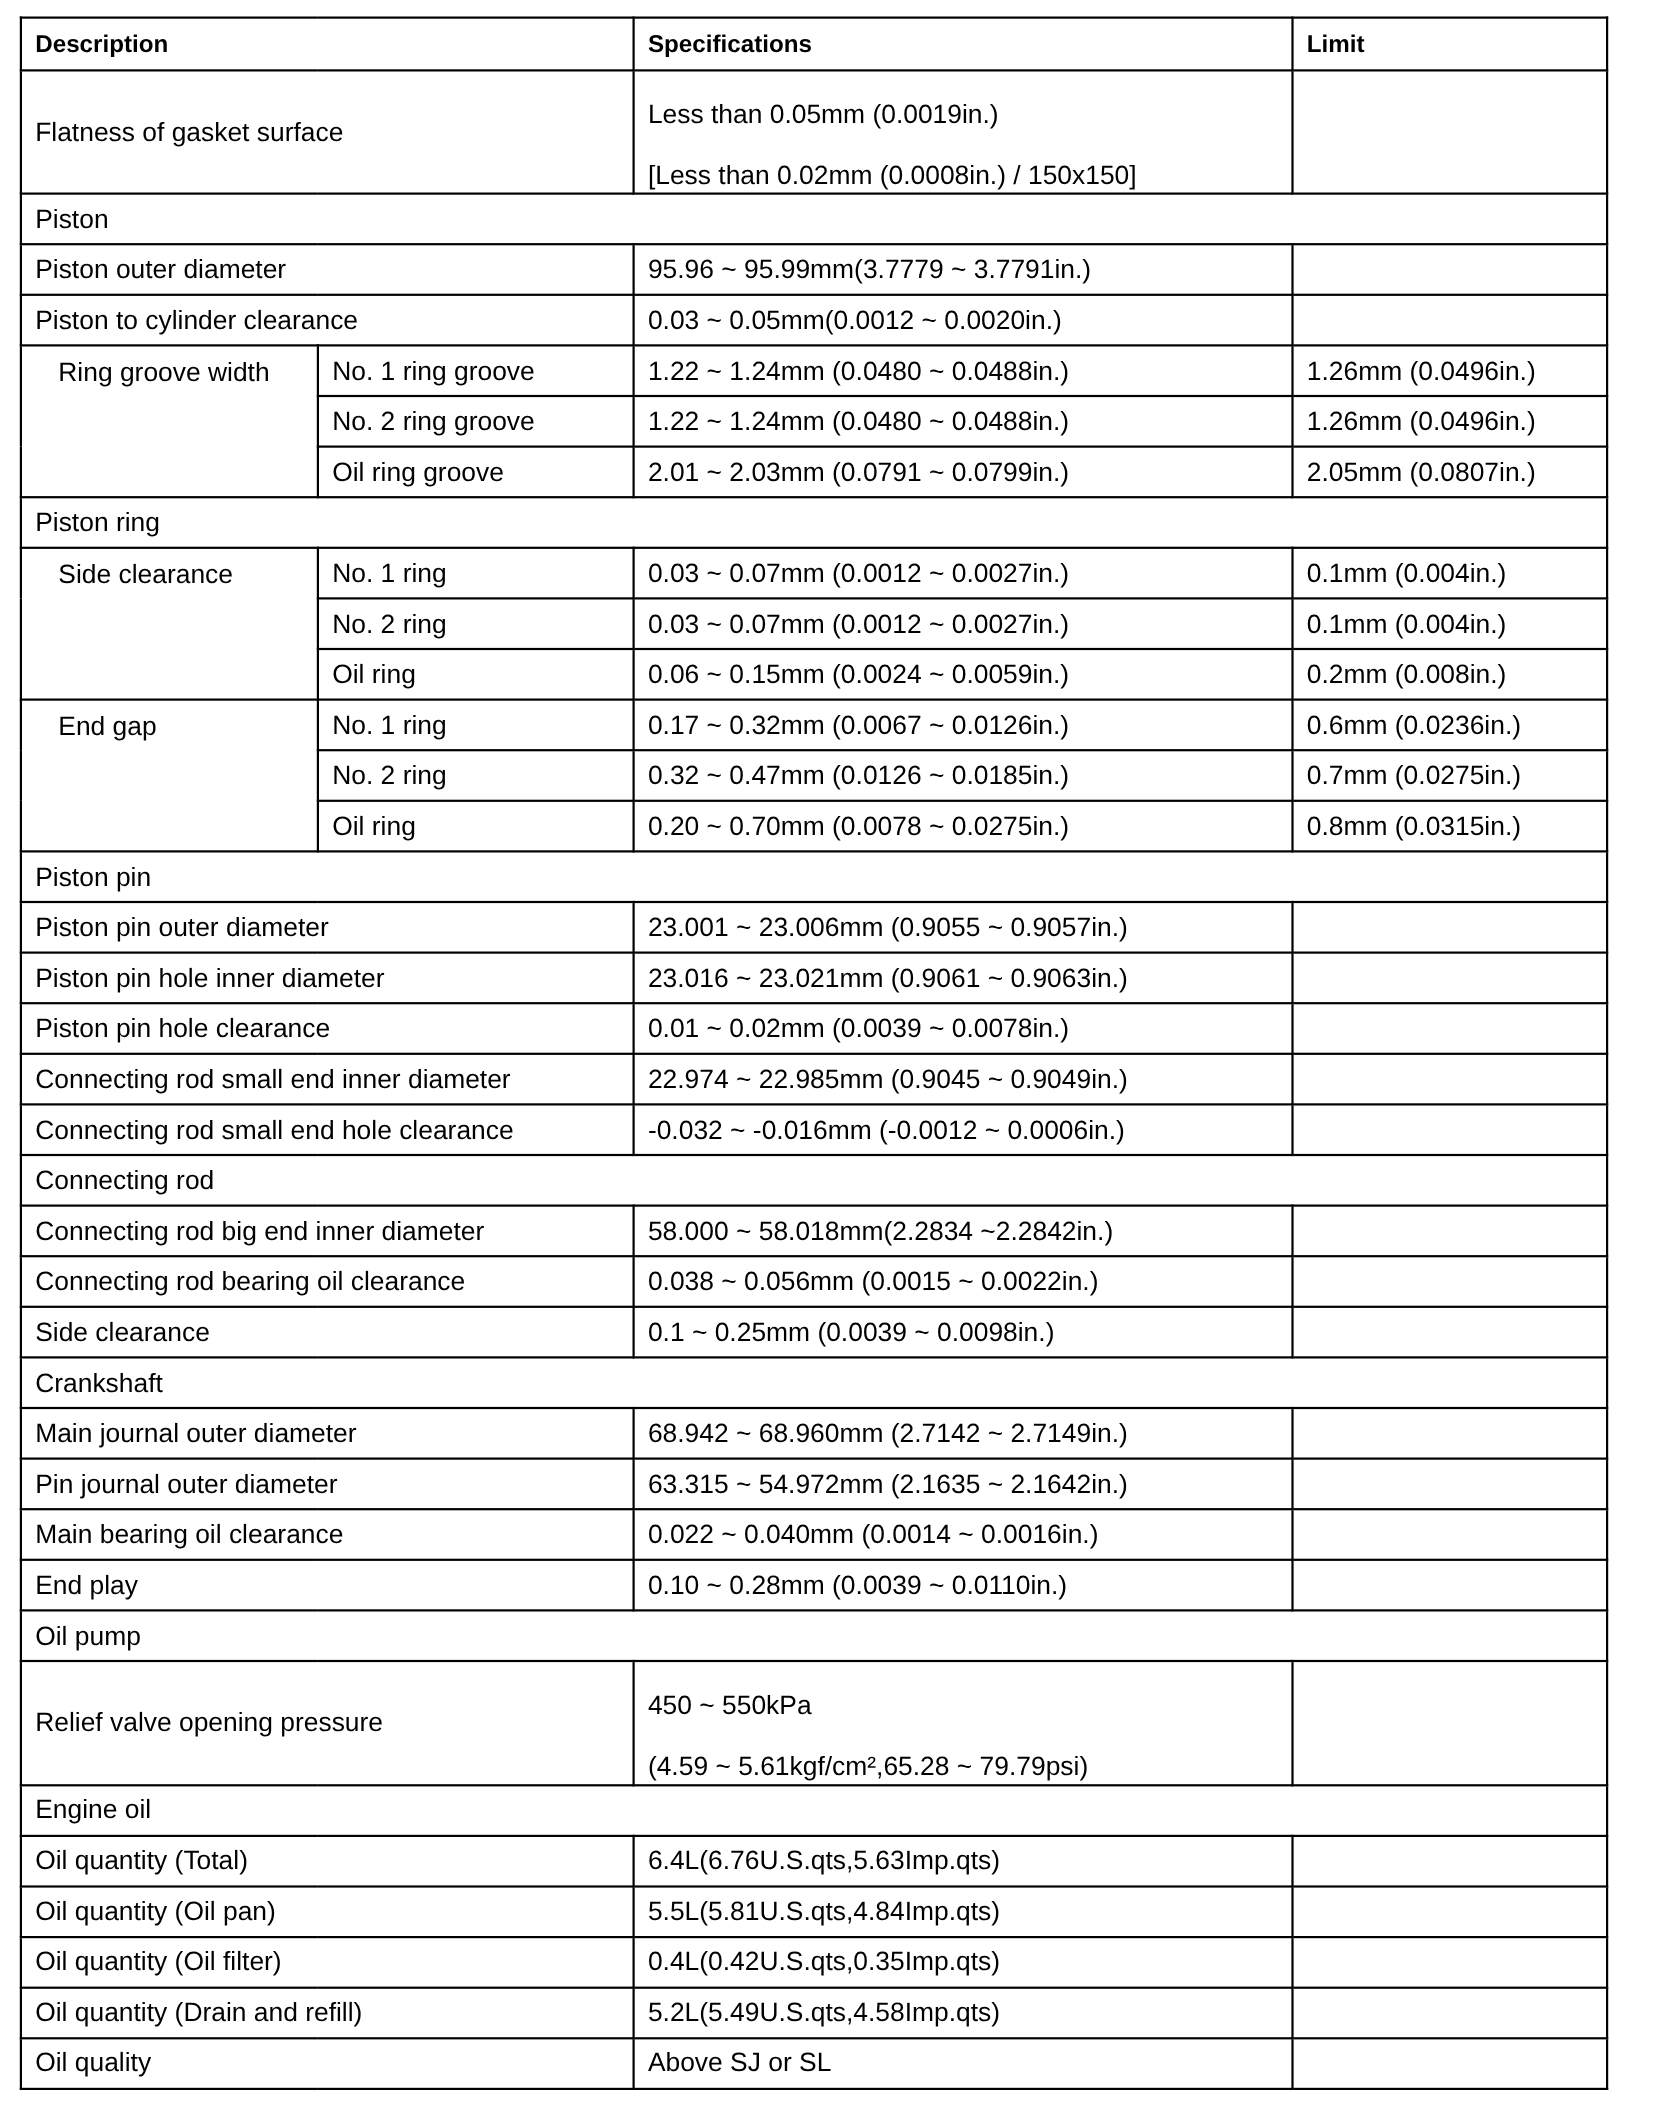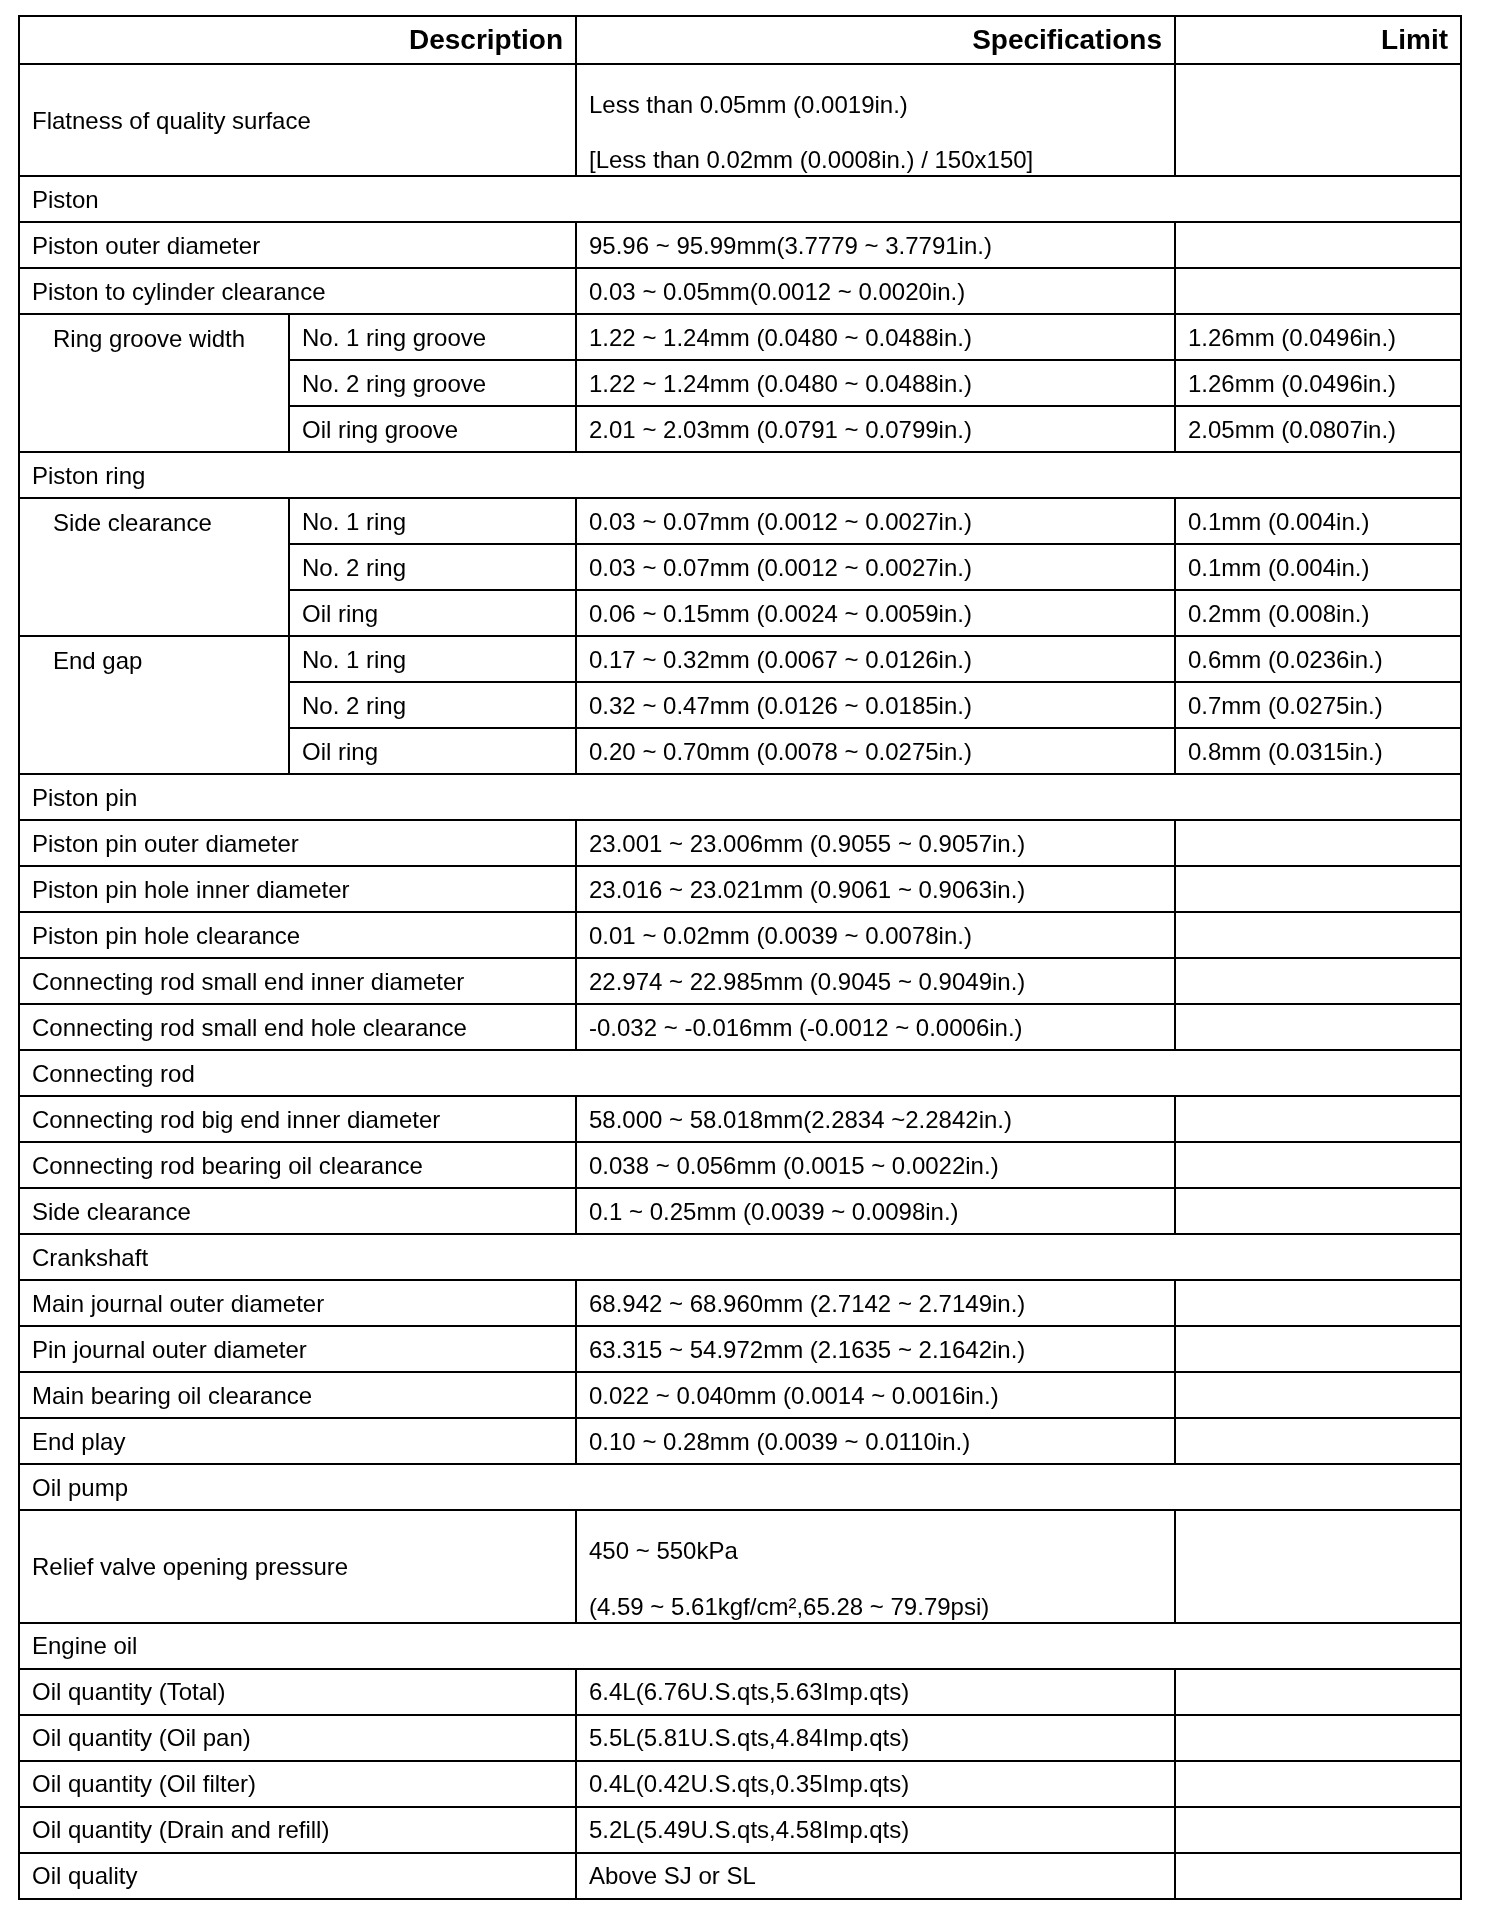--- a/index.html
+++ b/index.html
@@ -2,21 +2,21 @@
 <html><head>
 <meta charset="utf-8">
 <style>
   html, body { margin: 0; padding: 0; background: #ffffff; }
   body { width: 1504px; height: 1910px; position: relative; overflow: hidden;
          font-family: "Liberation Sans", sans-serif; color: #000; }
   #spec-table { position: absolute; left: 18px; top: 15px; width: 1442px;
                 border-collapse: collapse; table-layout: fixed; font-size: 24px; }
   #spec-table td, #spec-table th { border: 2.5px solid #000; padding: 0 12px; height: 44px;
                 vertical-align: middle; white-space: nowrap; line-height: 1.3; }
-  #spec-table th { font-weight: bold; text-align: right; height: 46px; font-size: 28px; }
+  #spec-table th { font-weight: bold; text-align: left; height: 46px; font-size: 22px; }
   #spec-table td.section { font-weight: normal; }
   #spec-table td.top { vertical-align: top; padding-top: 8px; padding-left: 33px; }
   #spec-table tr.tall td { height: 76px; }
   col.c1 { width: 270px; }
   col.c2 { width: 287px; }
   col.c3 { width: 599px; }
   col.c4 { width: 286px; }
   .line { display: block; margin-top: 24px; }
 </style>
 </head>
@@ -32,21 +32,21 @@
   <thead>
     <tr>
       <th colspan="2">Description</th>
       <th>Specifications</th>
       <th>Limit</th>
     </tr>
   </thead>
   <tbody>
 
     <tr class="tall">
-      <td colspan="2">Flatness of quality surface</td>
+      <td colspan="2">Flatness of gasket surface</td>
       <td>
         <span class="line">Less than 0.05mm (0.0019in.)</span>
         <span class="line">[Less than 0.02mm (0.0008in.) / 150x150]</span>
       </td>
       <td></td>
     </tr>
 
     <tr>
       <td colspan="4" class="section">Piston</td>
     </tr>

